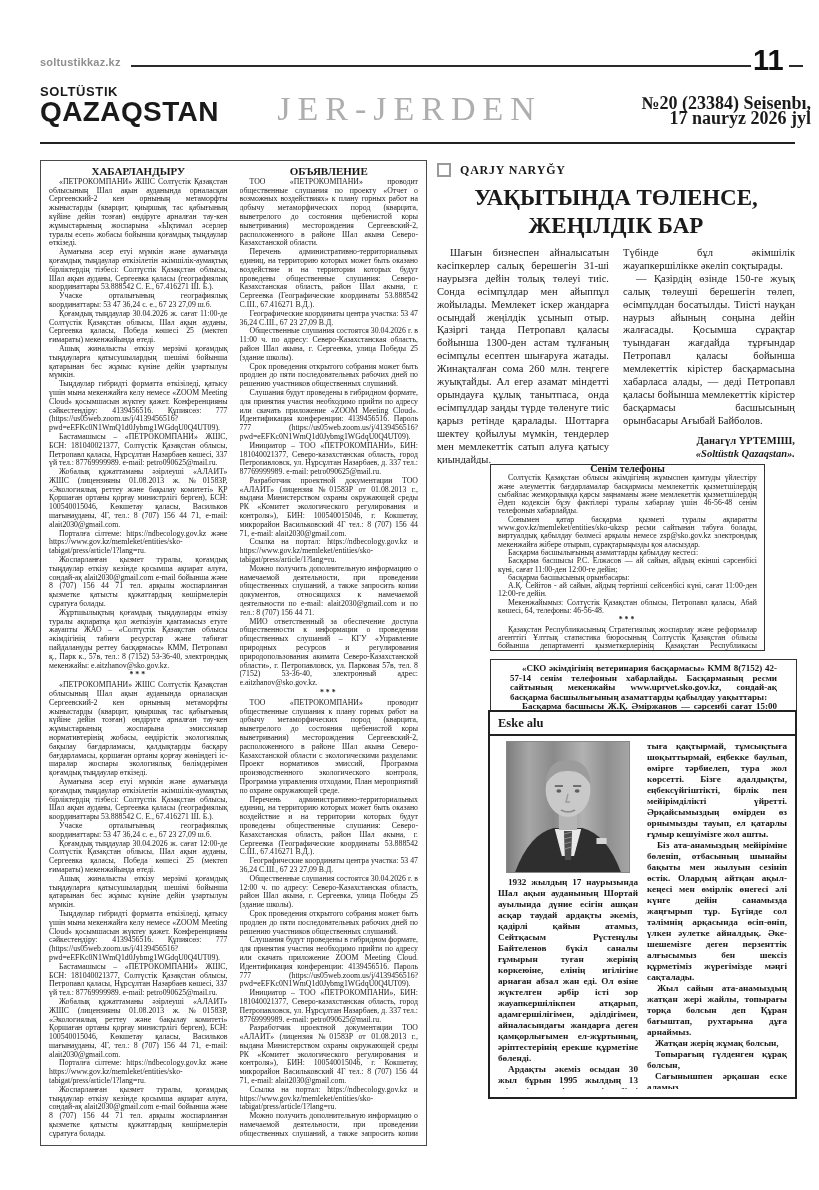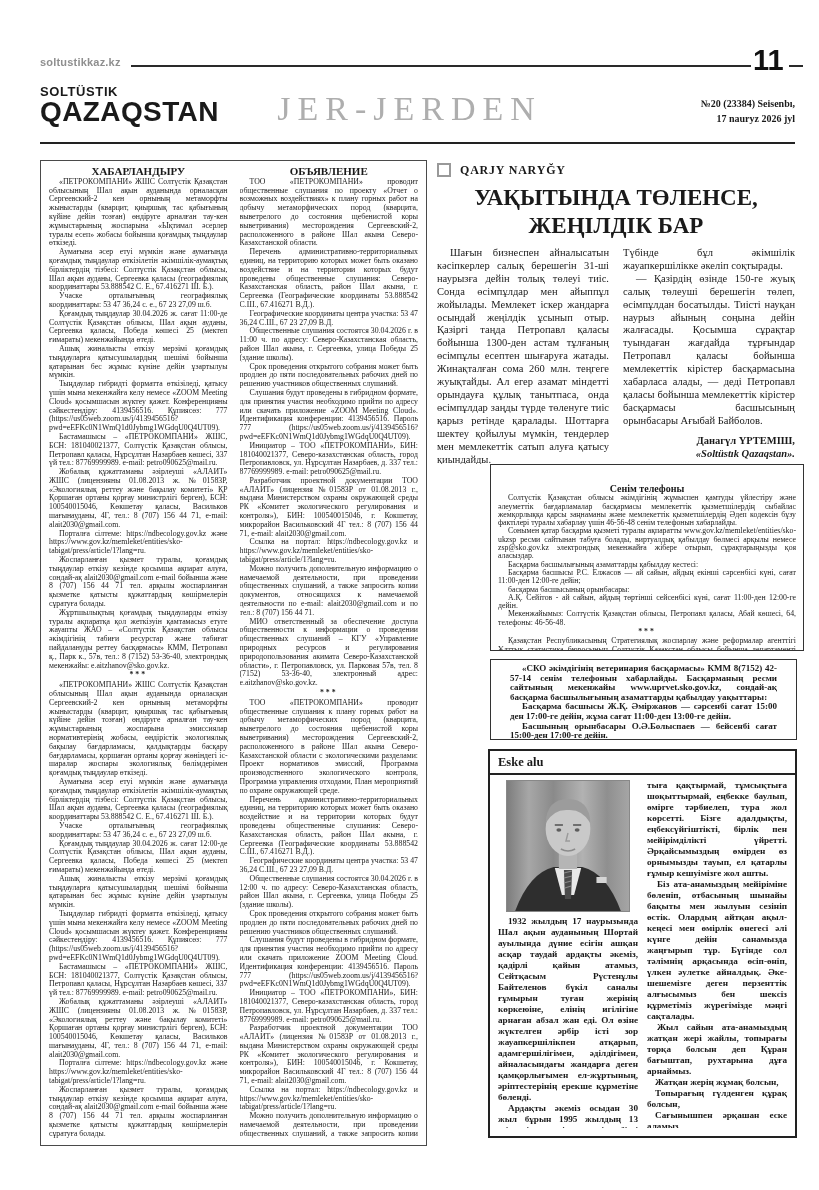--- a/index.html
+++ b/index.html
@@ -11,22 +11,22 @@
   .rule-top{position:absolute;left:131px;top:65px;width:620px;height:2px;background:#2a2a2a;}
   .pagenum{position:absolute;left:753px;top:44px;font-family:"Liberation Sans",sans-serif;
         font-weight:bold;font-size:29px;color:#111;}
   .rule-top2{position:absolute;left:789px;top:65px;width:14px;height:2px;background:#2a2a2a;}
   .mast1{position:absolute;left:40px;top:84px;font-family:"Liberation Sans",sans-serif;
         font-weight:bold;font-size:13px;letter-spacing:.6px;}
   .mast2{position:absolute;left:40px;top:97px;font-family:"Liberation Sans",sans-serif;
         font-weight:bold;font-size:28px;letter-spacing:.4px;line-height:30px;}
   .section-title{position:absolute;left:0;right:0;top:90px;text-align:center;
         font-size:34px;color:#aeaeae;letter-spacing:7px;font-weight:normal;}
-  .issue{position:absolute;right:24px;top:96px;text-align:right;font-weight:bold;
-        font-size:10px;line-height:15px;}
+  .issue{position:absolute;right:8px;top:96px;text-align:right;font-weight:bold;
+        font-size:18px;line-height:15px;}
   .rule-head{position:absolute;left:40px;top:142px;width:755px;height:2px;background:#222;}
   
   .ann-box{position:absolute;left:40px;top:160px;width:387px;height:986px;border:1px solid #4a4a4a;
         box-sizing:border-box;padding:6px 8px;display:flex;gap:12px;}
   .ann-col{flex:1;overflow:hidden;font-size:7.8px;line-height:8.8px;text-align:justify;}
   .ann-col h3{margin:0 0 2px;font-size:11px;text-align:center;font-weight:bold;}
   .ap{margin:0;text-indent:10px;}
   .stars{text-align:center;font-weight:bold;letter-spacing:2px;margin:1px 0;}
   
   .kicker{position:absolute;left:437px;top:163px;display:flex;gap:9px;}
@@ -34,31 +34,31 @@
   .kicker-label{font-weight:bold;font-size:12px;letter-spacing:.8px;}
   .headline{position:absolute;left:437px;top:184px;width:358px;text-align:center;
         font-weight:bold;font-size:23px;line-height:28px;}
   .article-cols{position:absolute;left:437px;top:247px;width:358px;height:217px;display:flex;gap:14px;}
   .art-col{flex:1;overflow:hidden;font-size:10.5px;line-height:12.9px;text-align:justify;}
   .art-col p{margin:0;text-indent:13px;}
   .art-col p.noindent{text-indent:0;}
   .byline{text-align:right;margin-top:6px;font-weight:bold;font-size:10.5px;line-height:13px;}
   .byline .src{font-style:italic;}
   
-  .trust-box{position:absolute;left:490px;top:464px;width:314px;height:187px;border:1px solid #333;
-        box-sizing:border-box;padding:20px 7px;font-size:7.8px;line-height:8.3px;text-align:justify;overflow:hidden;}
+  .trust-box{position:absolute;left:490px;top:464px;width:275px;height:187px;border:1px solid #333;
+        box-sizing:border-box;padding:0 7px;font-size:7.8px;line-height:8.3px;text-align:justify;overflow:hidden;}
   .trust-box h4{margin:0 0 1px;text-align:center;font-size:10px;font-weight:bold;}
   .tp{margin:0;text-indent:10px;}
   
   .vet-box{position:absolute;left:490px;top:659px;width:307px;height:81px;border:1px solid #333;
         box-sizing:border-box;padding:4px 19px;font-size:9px;line-height:9.6px;font-weight:bold;
         text-align:justify;overflow:hidden;}
   .vp{margin:0;text-indent:12px;}
   
-  .mem-box{position:absolute;left:488px;top:749px;width:309px;height:389px;border:2px solid #222;
+  .mem-box{position:absolute;left:488px;top:710px;width:309px;height:389px;border:2px solid #222;
         box-sizing:border-box;background:#fff;}
   .mem-head{padding:4px 8px 3px;font-weight:bold;font-size:12.5px;border-bottom:2px solid #222;}
   .mem-body{display:flex;gap:9px;padding:5px 8px;height:calc(100% - 27px);box-sizing:border-box;overflow:hidden;}
   .mem-col{flex:1;overflow:hidden;font-size:9.2px;line-height:11px;font-weight:bold;text-align:justify;}
   .mem-photo{display:block;width:122px;height:130px;margin:0 auto 4px;border:1px solid #888;}
   .mp{margin:0;text-indent:10px;}
   .mp.noindent{text-indent:0;}
   .verse-line{margin:0;text-indent:8px;}
 </style>
 </head>

